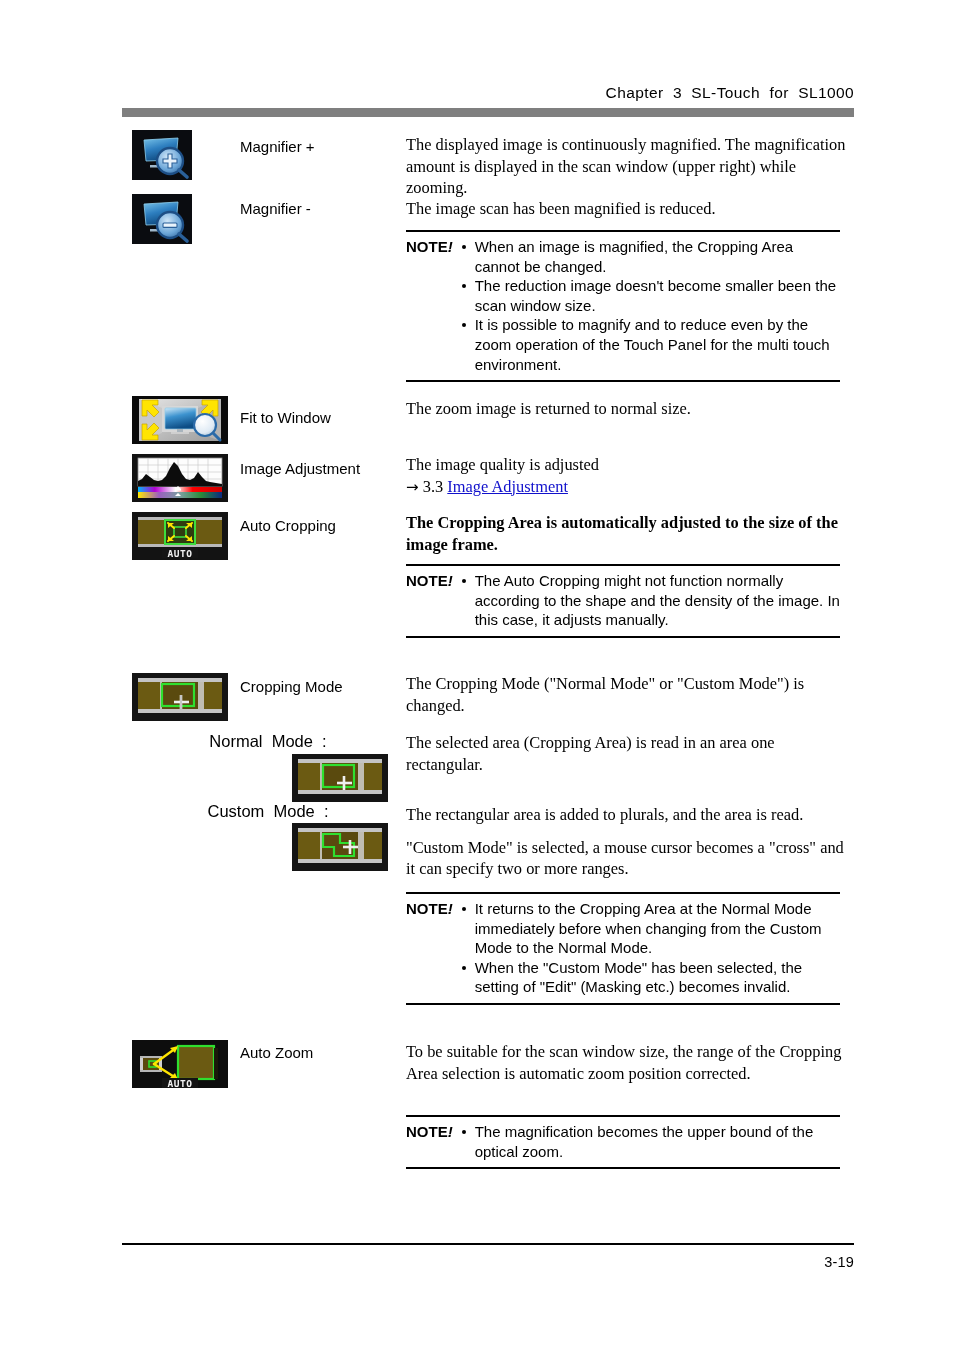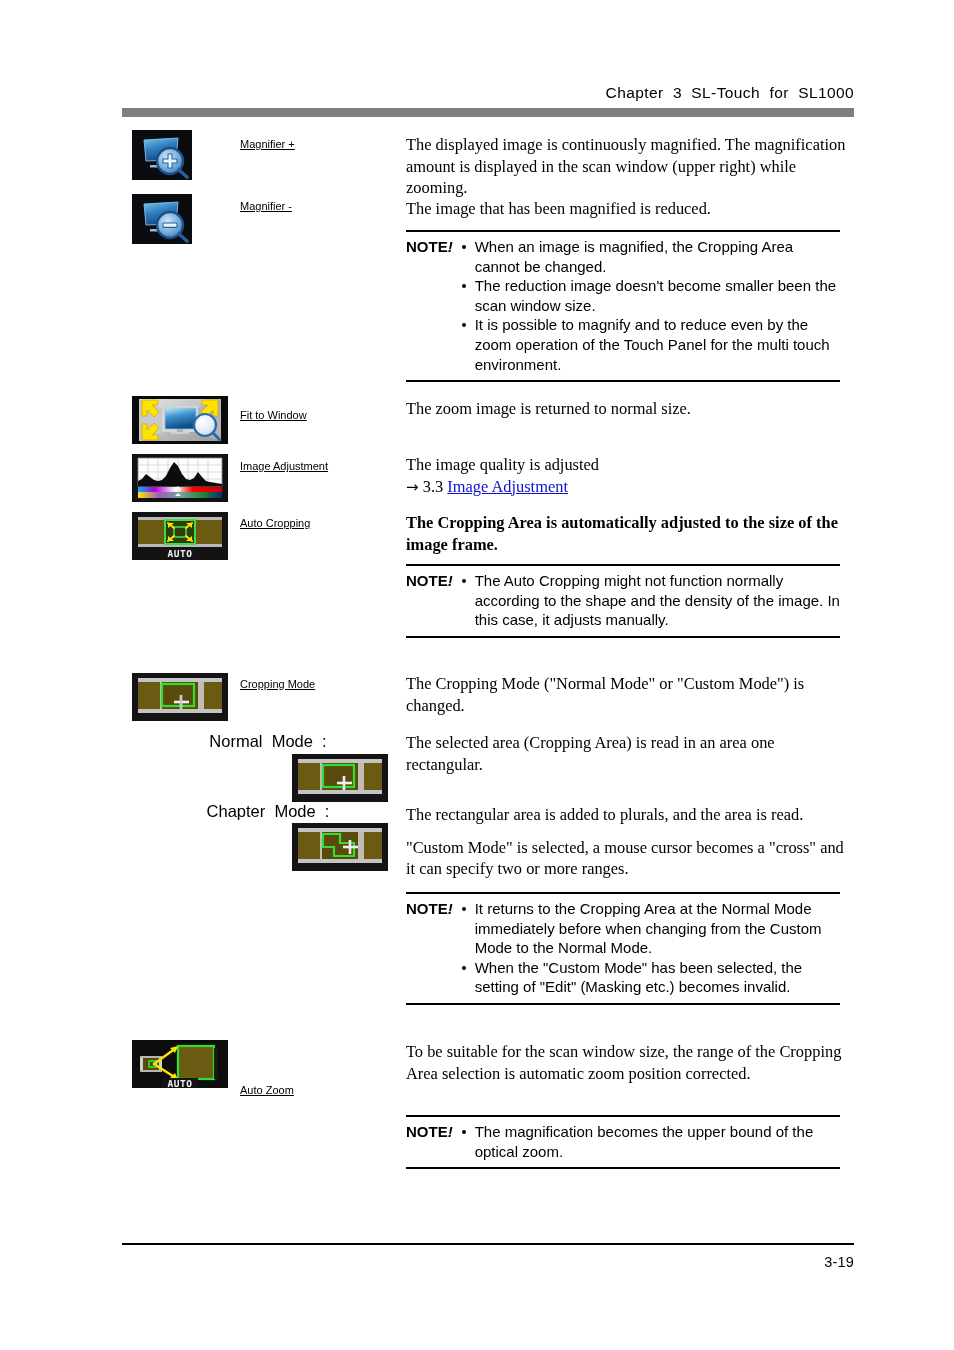--- a/index.html
+++ b/index.html
@@ -61,24 +61,23 @@
 
   
   .icon-cell {
     position: absolute;
     left: 10px;
   }
   .label-cell {
     position: absolute;
     left: 118px;
     font-family: "Liberation Sans", sans-serif;
-    font-size: 11px;
+    font-size: 15px;
     color: #000;
     white-space: nowrap;
-    text-decoration: underline;
   }
   .desc-cell {
     position: absolute;
     left: 284px;
     width: 448px;
     font-family: "Liberation Serif", serif;
     font-size: 16.4px;
     line-height: 21.5px;
     color: #000;
   }
@@ -248,21 +247,21 @@
             <rect x="25" y="31" width="6" height="4" fill="#3a5f80"></rect>
             <rect x="18" y="35" width="20" height="2.5" fill="#9fb7ca"></rect>
             <circle cx="38" cy="31" r="13" fill="url(#lens1)" stroke="#1d4f86" stroke-width="2.4"></circle>
             <rect x="31" y="29" width="14" height="4.4" rx="1" fill="#e9f3fb" stroke="#2a6099" stroke-width="1.1"></rect>
             <line x1="47" y1="40" x2="55" y2="47" stroke="#2a6099" stroke-width="3.6" stroke-linecap="round"></line>
           </svg>
         </span>
       </div>
       <div class="label-cell" style="top:74px;text-align:center;">Magnifier -</div>
       <div class="desc-cell" style="top:72px;">
-        <p>The image that has been magnified is reduced.</p>
+        <p>The image scan has been magnified is reduced.</p>
       </div>
     </div>
 
     <div class="note-box" style="top:104px;">
       <div class="note-inner">
         <div class="note-tag">
           <span>NOTE</span><i>!</i>
         </div>
         <ul class="note-list">
           <li>When an image is magnified, the Cropping Area cannot be changed.</li>
@@ -463,21 +462,21 @@
             </g>
           </svg>
         </span>
       </div>
       <div class="desc-cell" style="top:606px;">
         <p>The selected area (Cropping Area) is read in an area one rectangular.</p>
       </div>
     </div>
 
     <div class="row">
-      <div class="submode-label" style="top:676px; left:26px; width:240px;">Chapter  Mode  :</div>
+      <div class="submode-label" style="top:676px; left:26px; width:240px;">Custom  Mode  :</div>
       <div class="icon-cell" style="top:697px; left:170px;">
         <span class="icon ico-crop">
           <svg width="96" height="48" viewBox="0 0 96 48">
             <rect x="0" y="0" width="96" height="48" fill="#141414"></rect>
             <rect x="6" y="5" width="84" height="34" fill="#6b5a12"></rect>
             <rect x="6" y="5" width="84" height="4" fill="#c4c4c4"></rect>
             <rect x="6" y="36" width="84" height="4" fill="#c4c4c4"></rect>
             <rect x="28" y="9" width="9" height="27" fill="#cfcfcf" opacity="0.85"></rect>
             <rect x="64" y="9" width="8" height="27" fill="#cfcfcf" opacity="0.85"></rect>
             <rect x="30" y="9" width="36" height="27" fill="#5a4a0e"></rect>
@@ -530,21 +529,21 @@
             </g>
             <g fill="#ffe400">
               <path d="M46 6 l-8 2 l5 5 z"></path>
               <path d="M46 40 l-8 -2 l5 -5 z"></path>
             </g>
             <rect x="30" y="38" width="36" height="10" fill="#131313"></rect>
             <text x="48" y="46.5" text-anchor="middle" font-family="DejaVu Sans Mono, monospace" font-size="9.5" font-weight="bold" fill="#f2f2f2" letter-spacing="0.5">AUTO</text>
           </svg>
         </span>
       </div>
-      <div class="label-cell" style="top:918px;margin-top:40px;">Auto Zoom</div>
+      <div class="label-cell" style="top:918px;">Auto Zoom</div>
       <div class="desc-cell" style="top:915px;">
         <p>To be suitable for the scan window size, the range of the Cropping Area selection is automatic zoom position corrected.</p>
       </div>
     </div>
 
     <div class="note-box" style="top:989px;">
       <div class="note-inner">
         <div class="note-tag">
           <span>NOTE</span><i>!</i>
         </div>

